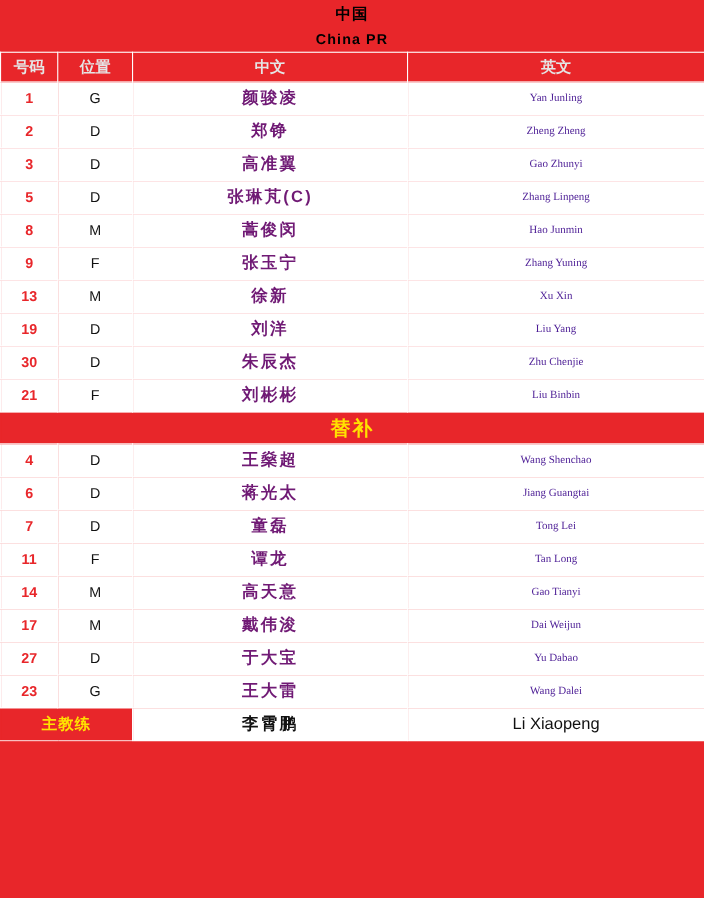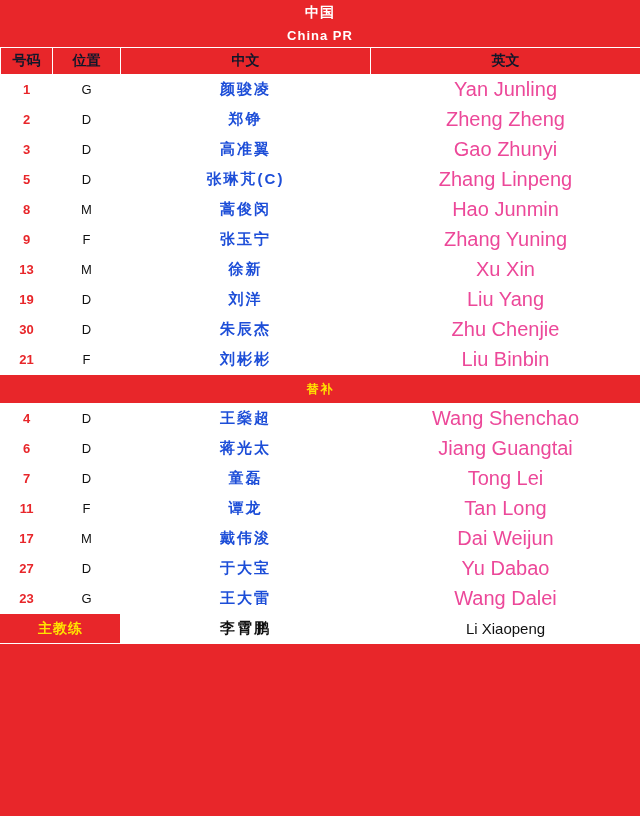--- a/index.html
+++ b/index.html
@@ -18,21 +18,21 @@
     height: 816px;
     background: #e8262a;
     box-sizing: border-box;
     display: flex;
     flex-direction: column;
   }
   .title-bar {
     height: 24px;
     line-height: 24px;
     text-align: center;
-    color: #ffffff;
+    color: #000000;
     font-weight: bold;
     font-size: 14px;
     letter-spacing: 1px;
   }
   .title-bar.second {
     height: 23px;
     line-height: 23px;
     font-size: 13px;
     text-align: center;
   }
@@ -49,53 +49,54 @@
   table.roster th, table.roster td {
     border: 1px solid #ffffff;
     padding: 0;
     height: 29px;
     font-size: 14px;
     text-align: center;
     vertical-align: middle;
   }
   table.roster thead th {
     background: #e8262a;
-    color: #0f172a;
+    color: #e5e5e5;
     font-weight: bold;
     font-size: 14px;
     height: 26px;
   }
   tr.player td {
     background: #ffffff;
   }
   tr.player td.num {
     background: #ffffff;
     color: #e8262a;
     font-weight: bold;
     font-size: 13px;
   }
   tr.player td.pos {
     color: #111111;
     font-size: 13px;
   }
   tr.player td.cn {
-    color: #1d4ed8;
+    color: #701a75;
     font-size: 15px;
     font-weight: bold;
     letter-spacing: 2px;
   }
   tr.player td.en {
-    color: #ec4899;
-    font-size: 20px;
+    color: #4c1d95;
+    font-size: 10px;
+    font-family: Liberation Serif, serif;
   }
   tr.section td {
     background: #e8262a;
     color: #ffe200;
     font-weight: bold;
-    font-size: 12px;
+    font-size: 18px;
     letter-spacing: 2px;
     border-left: 1px solid #e8262a;
     border-right: 1px solid #e8262a;
     height: 28px;
     font-family: Liberation Serif, serif;
   }
   tr.coach td.label {
     background: #e8262a;
     color: #ffe200;
     font-weight: bold;
@@ -227,20 +228,26 @@
         <td class="cn">童磊</td>
         <td class="en">Tong Lei</td>
       </tr>
       <tr class="player">
         <td class="num">11</td>
         <td class="pos">F</td>
         <td class="cn">谭龙</td>
         <td class="en">Tan Long</td>
       </tr>
       <tr class="player">
+        <td class="num">14</td>
+        <td class="pos">M</td>
+        <td class="cn">高天意</td>
+        <td class="en">Gao Tianyi</td>
+      </tr>
+      <tr class="player">
         <td class="num">17</td>
         <td class="pos">M</td>
         <td class="cn">戴伟浚</td>
         <td class="en">Dai Weijun</td>
       </tr>
       <tr class="player">
         <td class="num">27</td>
         <td class="pos">D</td>
         <td class="cn">于大宝</td>
         <td class="en">Yu Dabao</td>

